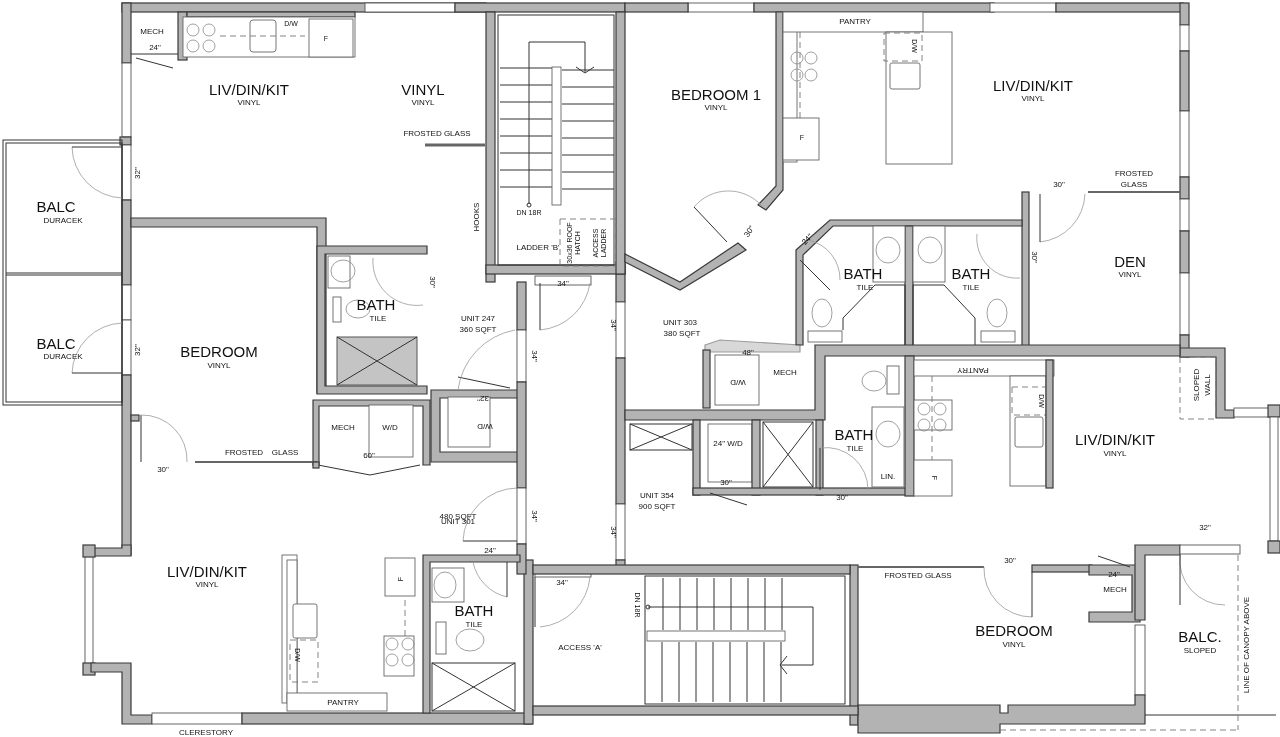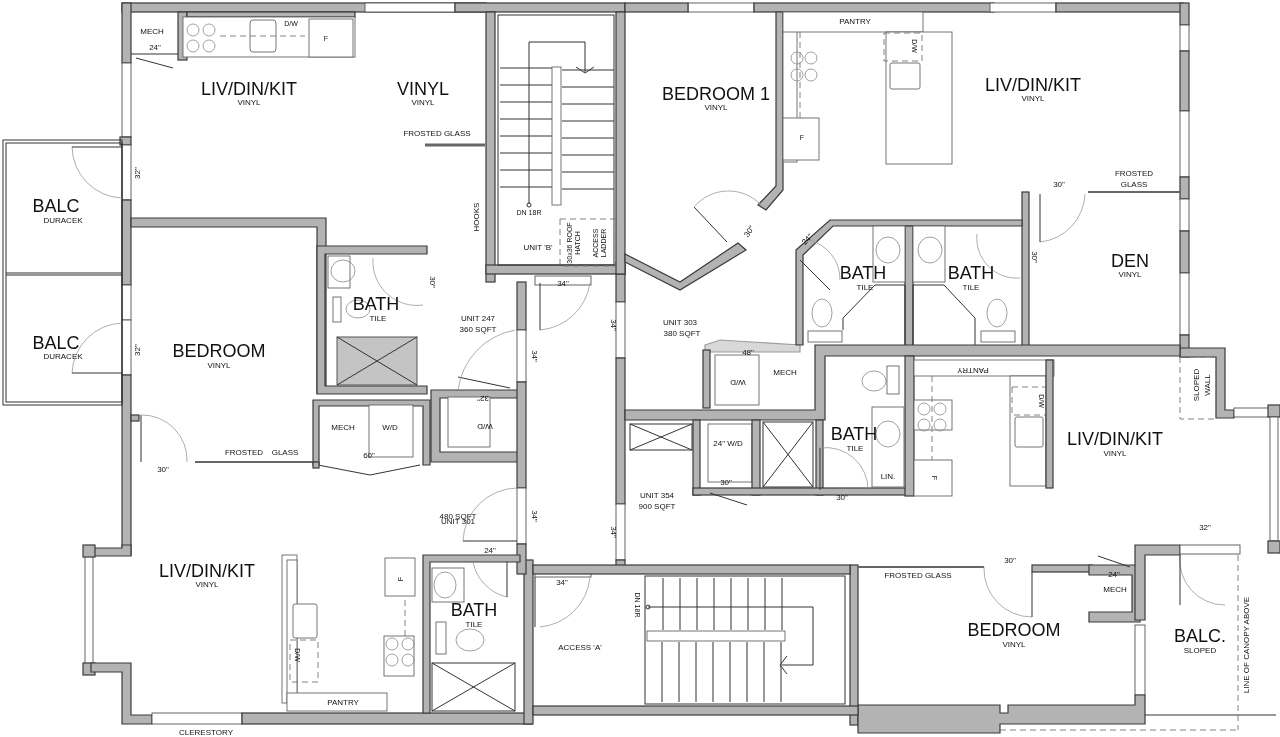--- a/index.html
+++ b/index.html
@@ -7,21 +7,21 @@
   #plan { position:absolute; left:0; top:0; width:1280px; height:737px; }
   .wall { fill:#b3b3b3; stroke:#3a3a3a; stroke-width:1.2; }
   .wallthin { fill:#c4c4c4; stroke:#555; stroke-width:1; }
   .ln { stroke:#333; stroke-width:1; fill:none; }
   .lnl { stroke:#888; stroke-width:0.8; fill:none; }
   .dash { stroke:#777; stroke-width:0.9; fill:none; stroke-dasharray:6 4; }
   .arc { stroke:#999; stroke-width:0.8; fill:none; }
   .win { fill:#fff; stroke:#555; stroke-width:0.9; }
   .fix { fill:#fff; stroke:#666; stroke-width:0.9; }
   .lbl { position:absolute; font-family:"Liberation Sans", sans-serif; color:#111; white-space:nowrap; transform:translate(-50%,-50%); text-align:center; line-height:1.1; }
-  .room { font-size:18px; }
+  .room { font-size:15px; }
   .floor { font-size:8px; }
   .small { font-size:8px; }
   .tiny { font-size:7px; }
   .rot90 { transform:translate(-50%,-50%) rotate(90deg); }
   .rotm90 { transform:translate(-50%,-50%) rotate(-90deg); }
   .rot180 { transform:translate(-50%,-50%) rotate(180deg); }
   .rot-45 { transform:translate(-50%,-50%) rotate(-45deg); }
   .rot-55 { transform:translate(-50%,-50%) rotate(-55deg); }
 </style>
 </head>
@@ -377,21 +377,21 @@
   <div class="lbl floor" style="left:207px;top:585px">VINYL</div>
   <div class="lbl tiny rotm90" style="left:401px;top:579px">F</div>
   <div class="lbl tiny rot90" style="left:297px;top:655px">D/W</div>
   <div class="lbl small" style="left:490px;top:551px">24"</div>
   <div class="lbl room" style="left:474px;top:611px">BATH</div>
   <div class="lbl floor" style="left:474px;top:625px">TILE</div>
   <div class="lbl small" style="left:343px;top:703px">PANTRY</div>
   <div class="lbl small" style="left:206px;top:733px">CLERESTORY</div>
 
   <div class="lbl tiny" style="left:529px;top:213px">DN 18R</div>
-  <div class="lbl small" style="left:538px;top:248px">UNIT 'B'</div>
+  <div class="lbl small" style="left:538px;top:248px">LADDER 'B'</div>
   <div class="lbl tiny rotm90" style="left:574px;top:243px;width:44px;white-space:normal">30x36 ROOF HATCH</div>
   <div class="lbl tiny rotm90" style="left:600px;top:243px;width:40px;white-space:normal">ACCESS LADDER</div>
 
   <div class="lbl small" style="left:563px;top:284px">34"</div>
   <div class="lbl small rot90" style="left:534px;top:356px">34"</div>
   <div class="lbl small rot90" style="left:613px;top:325px">34"</div>
   <div class="lbl small rot90" style="left:534px;top:516px">34"</div>
   <div class="lbl small rot90" style="left:613px;top:532px">34"</div>
   <div class="lbl small" style="left:562px;top:583px">34"</div>
 

